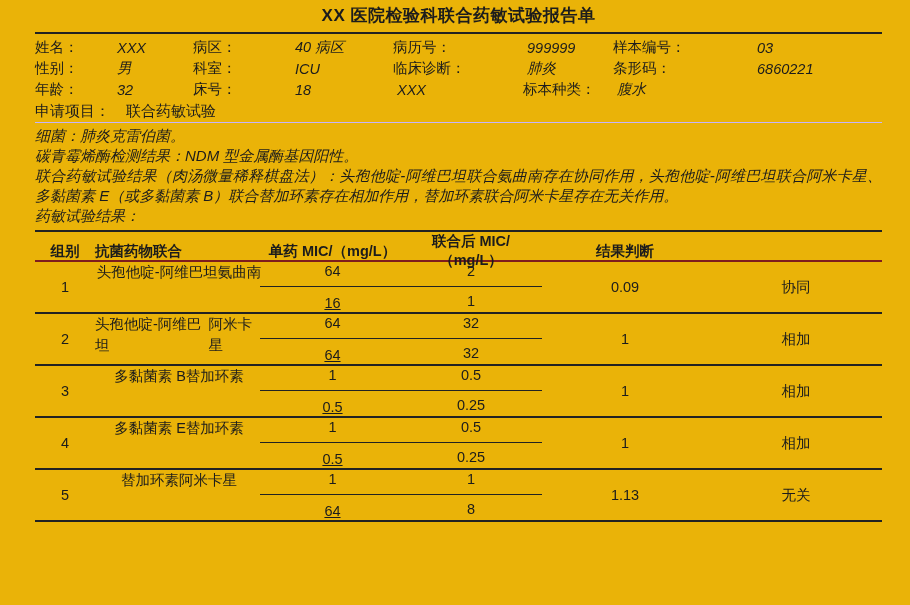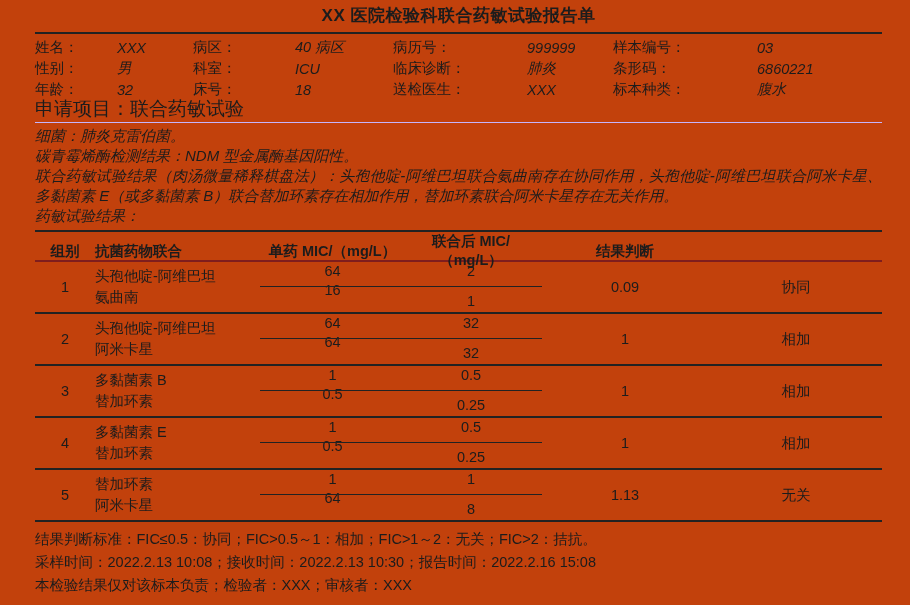--- a/index.html
+++ b/index.html
@@ -1,57 +1,57 @@
 <!DOCTYPE html>
 <html><head>
 <meta charset="utf-8">
 <style>
   * { margin:0; padding:0; box-sizing:border-box; }
   html,body { background:#ffffff; }
   body { font-family:"Liberation Sans","DejaVu Sans",sans-serif; color:#1c1c1c; }
   .page {
-    width:910px; height:605px; background:#c2410c; position:relative;
+    width:910px; height:605px; background:#eab308; position:relative;
     padding:4px 28px 0 35px; overflow:hidden;
   }
   .title {
     text-align:center; font-weight:bold; font-size:17px; letter-spacing:.5px;
     padding-bottom:5px; border-bottom:2px solid #222;
   }
   
   .pinfo { padding-top:3px; border-bottom:1px solid #c4b5fd; }
   .p-row {
     display:grid; height:21px; align-items:center; font-size:14.5px;
     grid-template-columns:70px 88px 90px 110px 130px 90px 140px auto;
   }
   .p-val { padding-left:12px;font-style:italic; }
   .p-val.tight { padding-left:4px; }
-  .p-req { height:22px; display:flex; align-items:flex-end; font-size:19px; }
+  .p-req { height:22px; display:flex; align-items:center; font-size:15px;gap:16px; }
   
   .findings { padding:3px 0 4px 0; font-size:15px; line-height:20px; text-align:justify; }
   .findings p { margin:0;font-style:italic; }
   
   .rtable { border-top:2px solid #222; }
   .t-head {
     display:grid; grid-template-columns:60px 168px 139px 138px 170px 172px;
     height:30px; align-items:center; font-weight:bold; font-size:14.5px;
     border-bottom:2px solid #7f1d1d;
   }
   .t-head .c { text-align:center; }
   .t-head .c-drug { text-align:left; }
   .t-group {
     display:grid; grid-template-columns:60px 168px 139px 138px 170px 172px;
     grid-template-rows:25px 25px; position:relative;
     font-size:14.5px; border-bottom:2px solid #222;
   }
   .g-no { grid-row:1/3; grid-column:1; display:flex; align-items:center; justify-content:center; }
-  .g-drugs { grid-row:1/3; grid-column:2; display:flex; flex-direction:column; justify-content:center; line-height:21px; }
+  .g-drugs { grid-row:1/3; grid-column:2; display:flex; flex-direction:row; justify-content:center; line-height:21px; }
   .m { display:flex; align-items:center; justify-content:center; }
   .m-sa { grid-row:1; grid-column:3; align-items:flex-start; padding-top:1px; }
   .m-ca { grid-row:1; grid-column:4; align-items:flex-start; padding-top:1px; }
-  .m-sb { grid-row:2; grid-column:3; align-items:flex-end; padding-bottom:14px; }
+  .m-sb { grid-row:2; grid-column:3; align-items:flex-end; padding-bottom:1px;text-decoration:underline; }
   .m-cb { grid-row:2; grid-column:4; align-items:flex-end; padding-bottom:3px; }
   .g-fic { grid-row:1/3; grid-column:5; display:flex; align-items:center; justify-content:center;text-align:center; }
   .g-res { grid-row:1/3; grid-column:6; display:flex; align-items:center; justify-content:center; }
   .frac { position:absolute; left:225px; width:282px; top:24px; height:0; border-top:1.5px solid #222; }
   
   .footer { padding-top:6px; font-size:14.5px; line-height:23px; }
 </style>
 </head>
 <body>
 
@@ -78,21 +78,20 @@
       <span>临床诊断：</span>
       <span class="p-val tight">肺炎</span>
       <span>条形码：</span>
       <span class="p-val tight">6860221</span>
     </div>
     <div class="p-row">
       <span>年龄：</span>
       <span class="p-val">32</span>
       <span>床号：</span>
       <span class="p-val">18</span>
-      <span>送检医生：</span>
       <span class="p-val tight">XXX</span>
       <span>标本种类：</span>
       <span class="p-val tight">腹水</span>
     </div>
     <div class="p-req">
       <span>申请项目：</span>
       <span>联合药敏试验</span>
     </div>
   </div>
 
@@ -181,19 +180,14 @@
       <span class="m m-sa">1</span>
       <span class="m m-ca">1</span>
       <span class="m m-sb">64</span>
       <span class="m m-cb">8</span>
       <span class="g-fic">1.13</span>
       <span class="g-res">无关</span>
       <span class="frac"></span>
     </div>
   </div>
 
-  <div class="footer">
-    <div>结果判断标准：FIC≤0.5：协同；FIC&gt;0.5～1：相加；FIC&gt;1～2：无关；FIC&gt;2：拮抗。</div>
-    <div>采样时间：2022.2.13 10:08；接收时间：2022.2.13 10:30；报告时间：2022.2.16 15:08</div>
-    <div>本检验结果仅对该标本负责；检验者：XXX；审核者：XXX</div>
-  </div>
 
 </div>
 
 </body></html>

